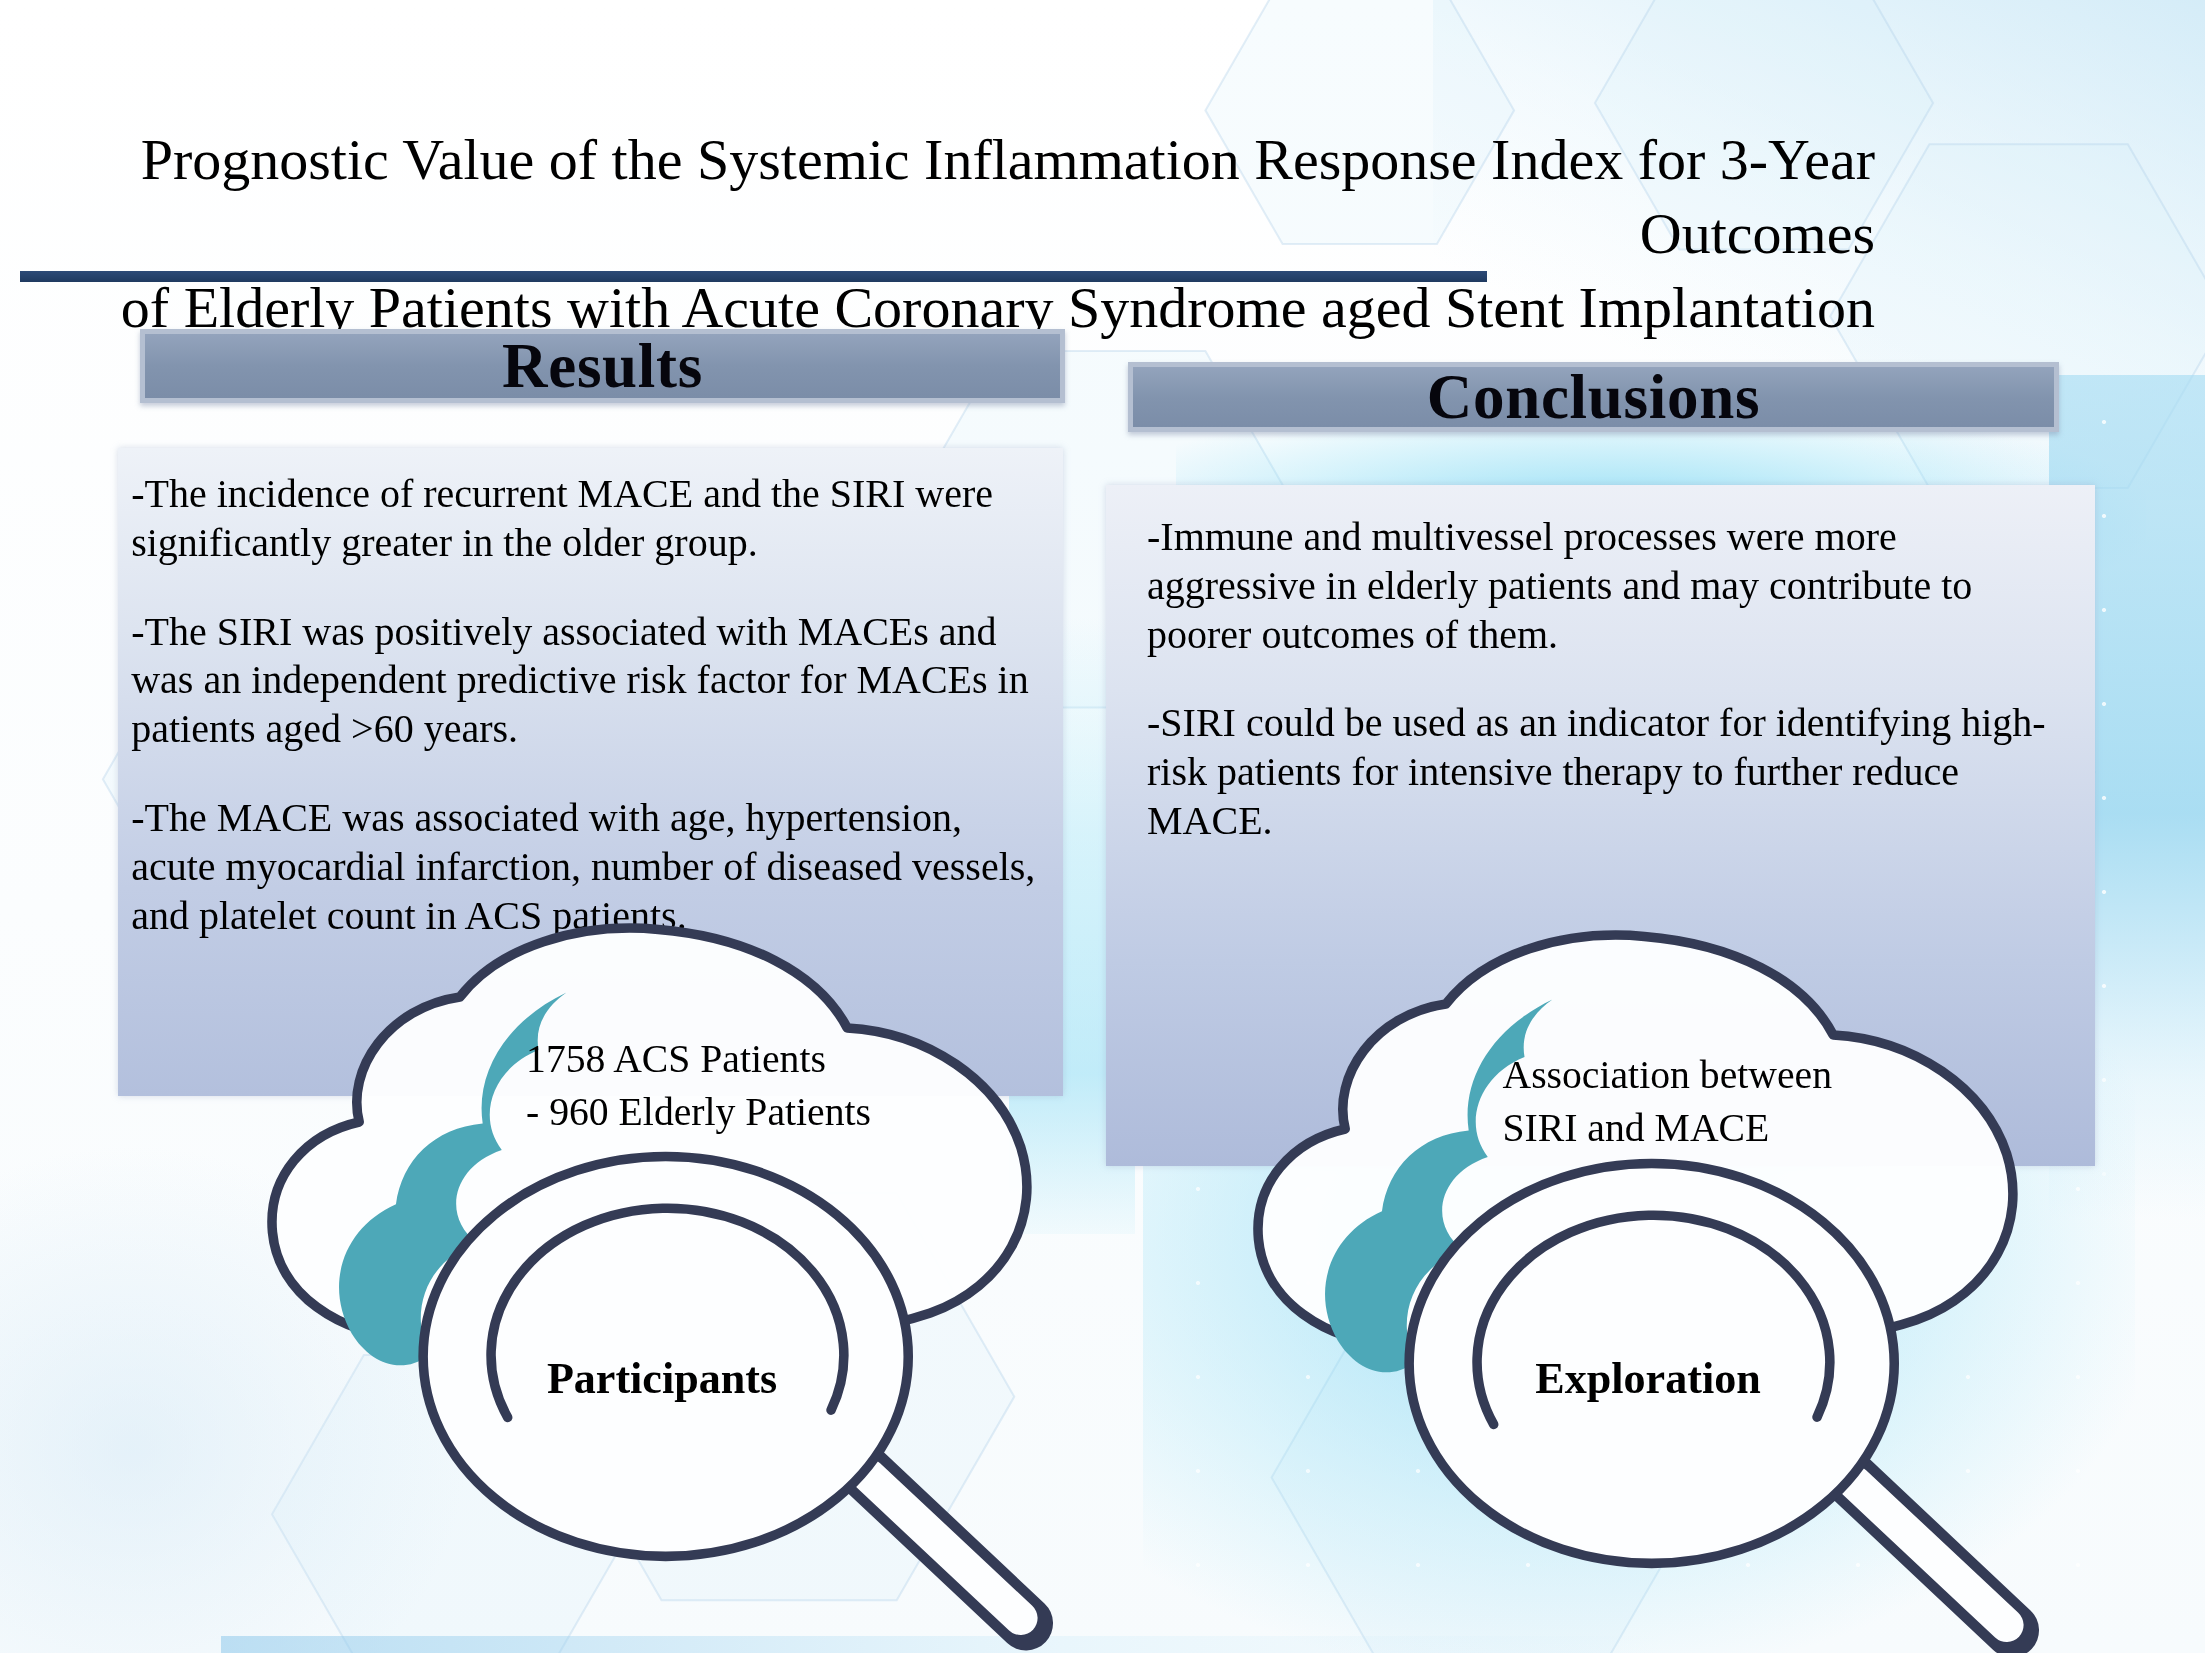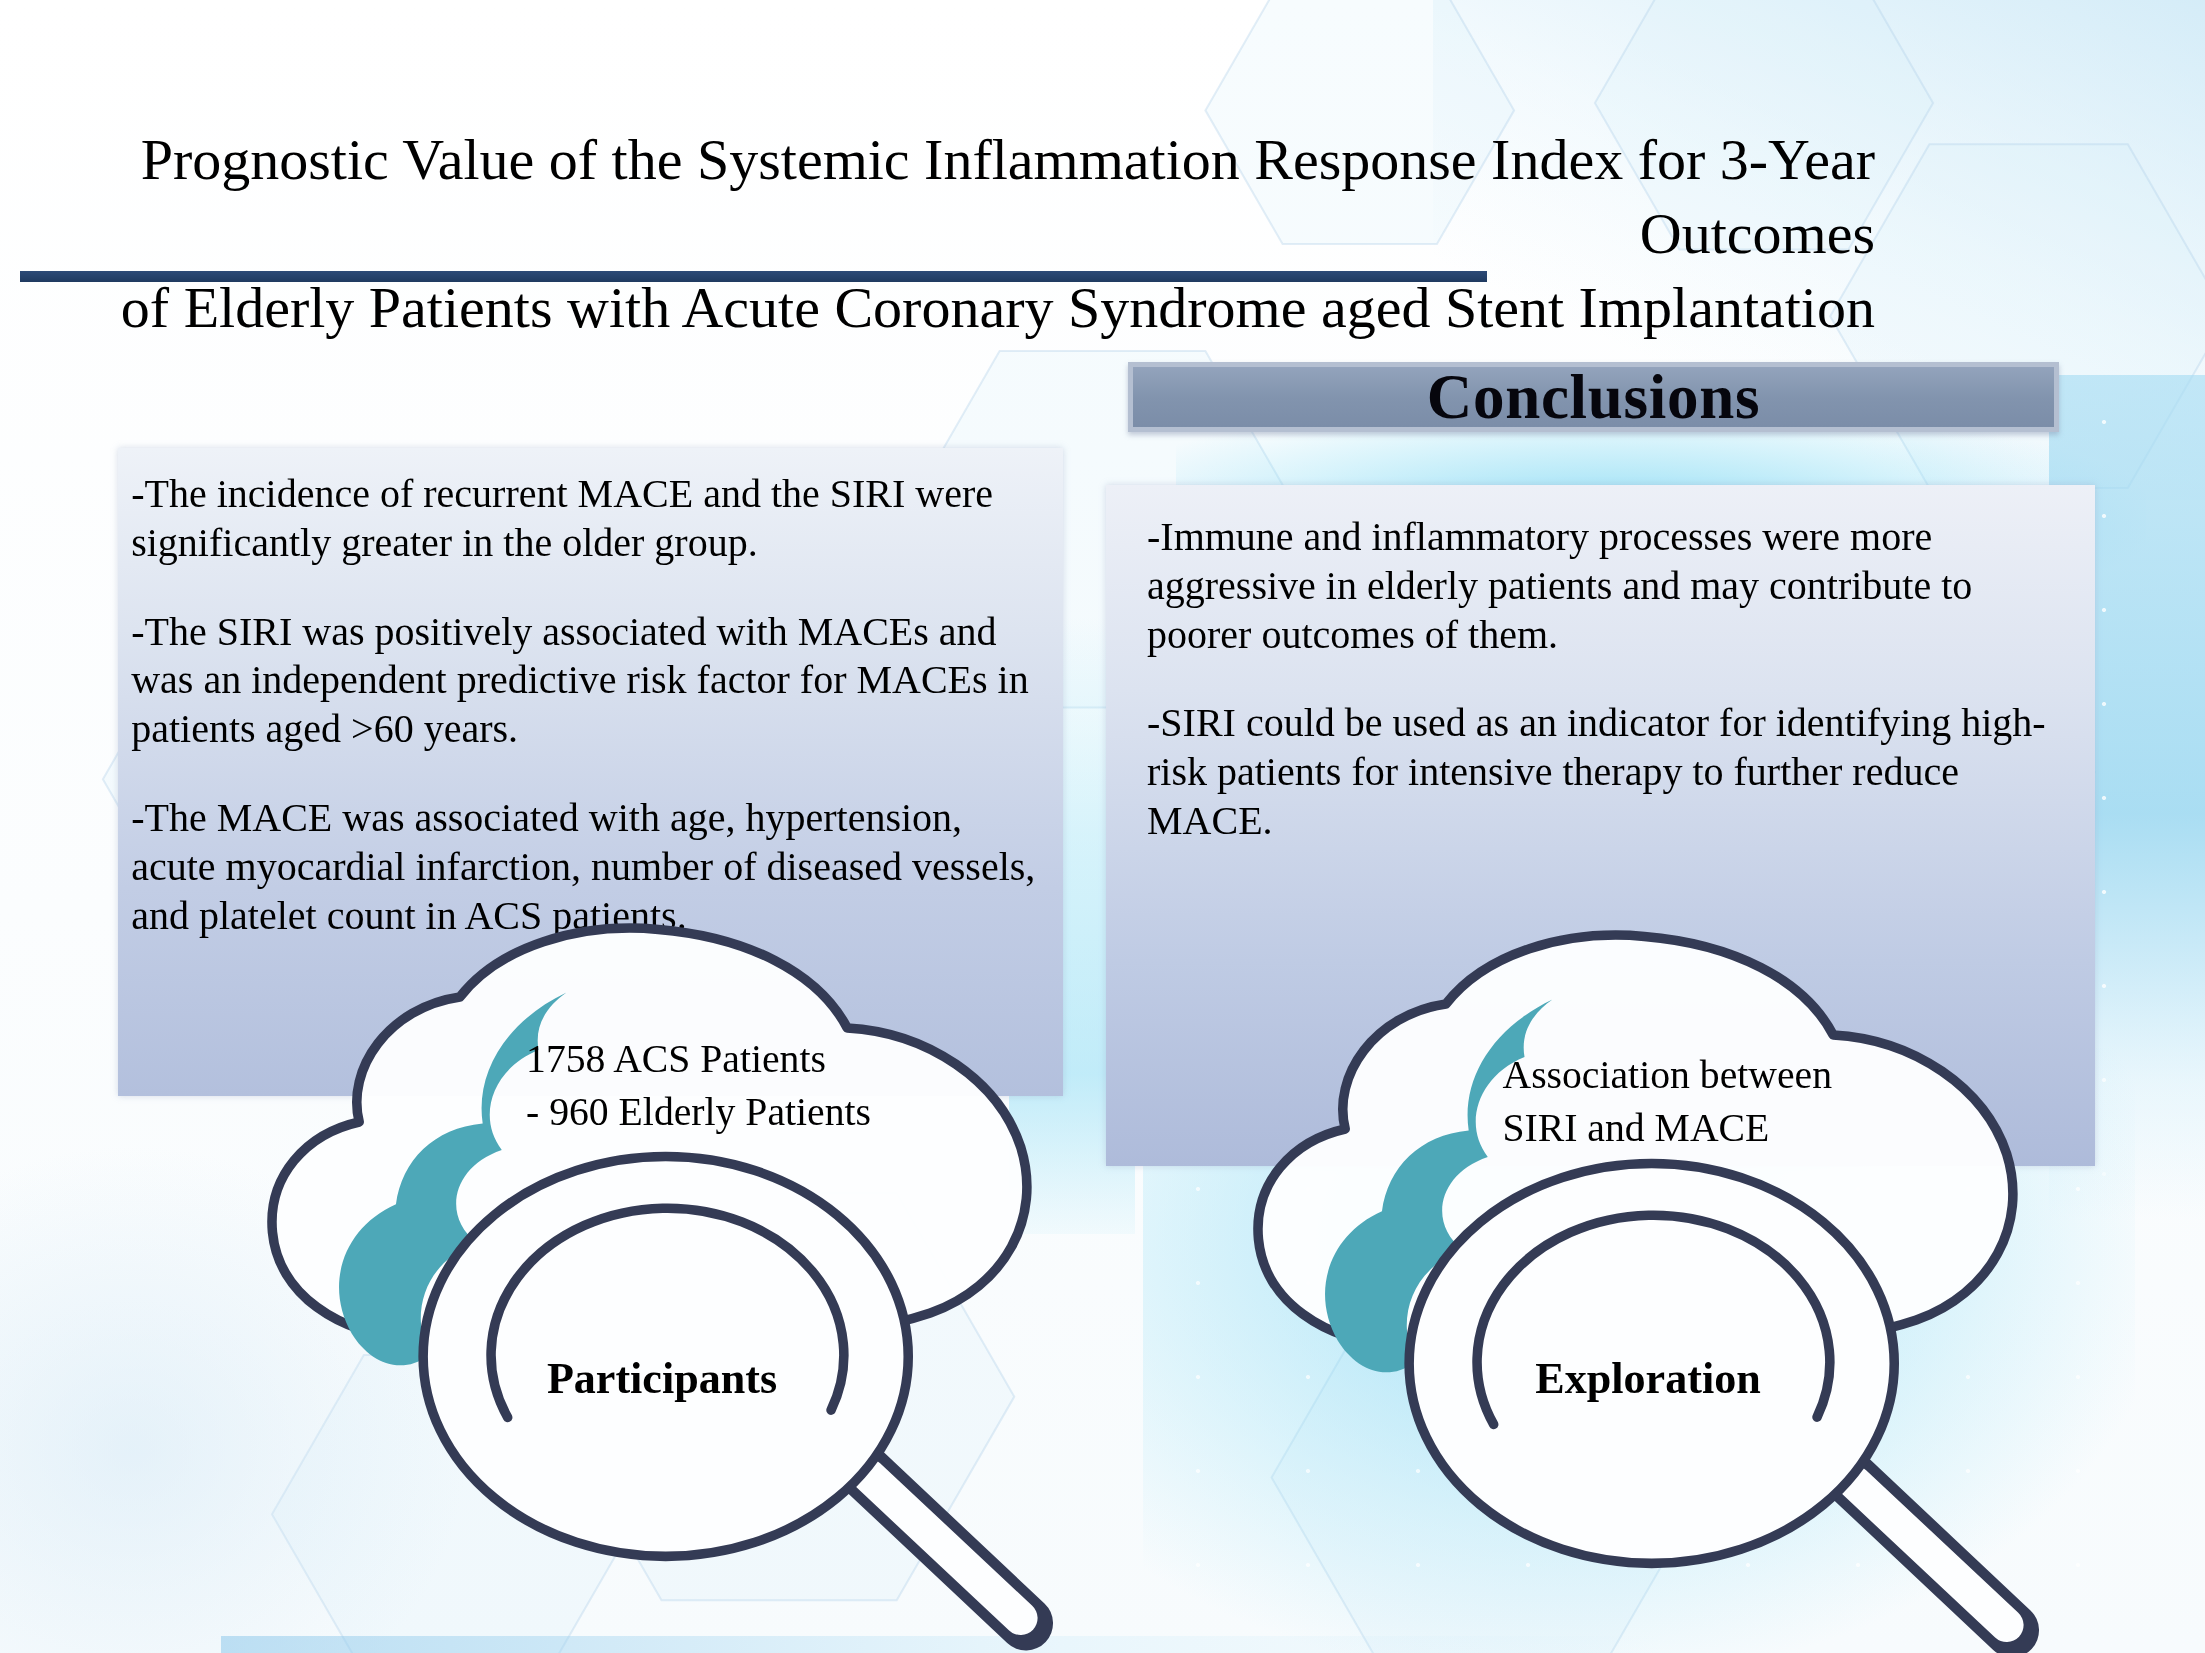--- a/index.html
+++ b/index.html
@@ -122,31 +122,34 @@
   <div class="layer band-mid"></div>
   <div class="layer soft-bottomleft"></div>
   <div class="layer bottom-band"></div>
 
   <div class="title-block">
     <div>Prognostic Value of the Systemic Inflammation Response Index for 3-Year Outcomes</div>
     <div>of Elderly Patients with Acute Coronary Syndrome aged Stent Implantation</div>
   </div>
   <div class="title-rule"></div>
 
+  <div class="section-header header-results">
+    <span>Results</span>
+  </div>
   <div class="text-box box-results">
     <p>-The incidence of recurrent MACE and the SIRI were significantly greater in the older group.</p>
     <p>-The SIRI was positively associated with MACEs and was an independent predictive risk factor for MACEs in patients aged &gt;60 years.</p>
     <p>-The MACE was associated with age, hypertension, acute myocardial infarction, number of diseased vessels, and platelet count in ACS patients.</p>
   </div>
 
   <div class="section-header header-conclusions">
     <span>Conclusions</span>
   </div>
   <div class="text-box box-conclusions">
-    <p>-Immune and inflammatory processes were more aggressive in elderly patients and may contribute to poorer outcomes of them.</p>
+    <p>-Immune and multivessel processes were more aggressive in elderly patients and may contribute to poorer outcomes of them.</p>
     <p>-SIRI could be used as an indicator for identifying high-risk patients for intensive therapy to further reduce MACE.</p>
   </div>
 
   <svg class="cloud-svg svg-participants" viewBox="0 0 1125 1000" xmlns="http://www.w3.org/2000/svg">
     <path d="M 230 562 C 130 558, 48 502, 40 418 C 33 342, 86 284, 158 268
          C 140 196, 198 112, 295 98 C 348 30, 455 -4, 565 6
          C 685 16, 782 64, 822 140 C 932 146, 1028 212, 1058 302
          C 1088 398, 1036 492, 935 528 C 852 556, 756 564, 655 564 L 230 562 Z" fill="#fdfeff" fill-opacity="0.97" stroke="#343b55" stroke-width="13" stroke-linejoin="round"></path>
     <path d="M 440 92 C 356 132, 316 202, 326 270 C 260 276, 216 320, 208 380
          C 136 412, 110 490, 148 556 C 170 592, 212 615, 252 586

